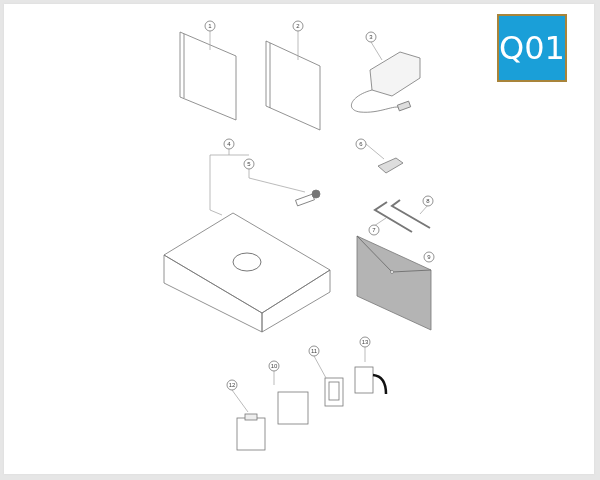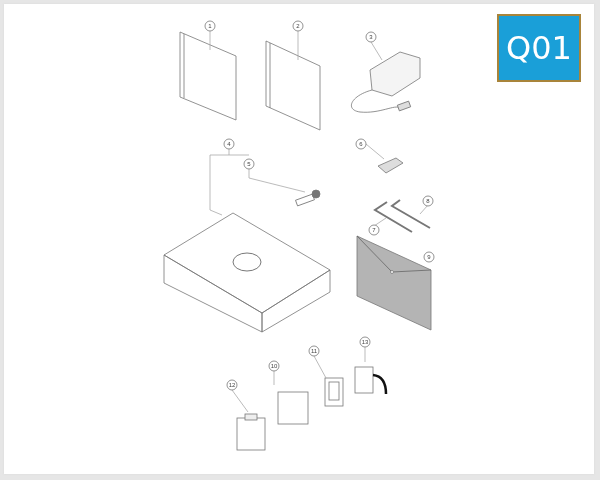--- a/index.html
+++ b/index.html
@@ -1,18 +1,18 @@
 <!DOCTYPE html>
 <html><head>
 <meta charset="utf-8">
 <style>
   html,body{margin:0;padding:0;}
   body{width:600px;height:480px;background:#e6e6e6;position:relative;overflow:hidden;font-family:"Liberation Sans",sans-serif;}
   .panel{position:absolute;left:4px;top:4px;width:590px;height:470px;background:#fff;box-shadow:0 0 2px #d8d8d8;}
-  .badge{position:absolute;left:497px;top:14px;width:84px;height:68px;background:#1a9fd8;border:2px solid #a8843a;box-sizing:border-box;color:#fff;font-size:32px;display:flex;align-items:center;justify-content:center;font-family:"DejaVu Sans",sans-serif;}
+  .badge{position:absolute;left:497px;top:14px;width:70px;height:68px;background:#1a9fd8;border:2px solid #a8843a;box-sizing:border-box;color:#fff;font-size:32px;display:flex;align-items:center;justify-content:center;font-family:"DejaVu Sans",sans-serif;}
   svg{position:absolute;left:0;top:0;}
   .callout{font-size:6px;font-family:"Liberation Sans",sans-serif;fill:#444;}
 </style>
 </head>
 <body>
 
 <div class="panel"></div>
 
 <svg width="600" height="480" stroke="#777" fill="none" stroke-width="0.8">
 

